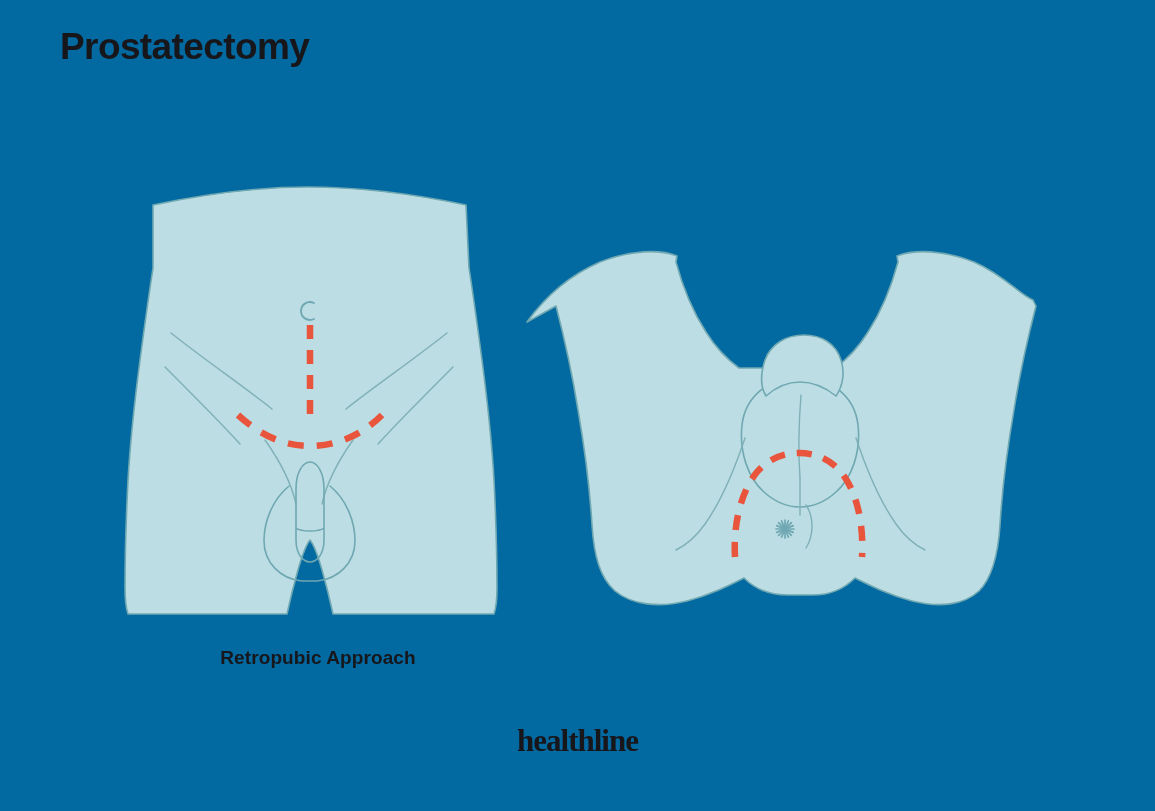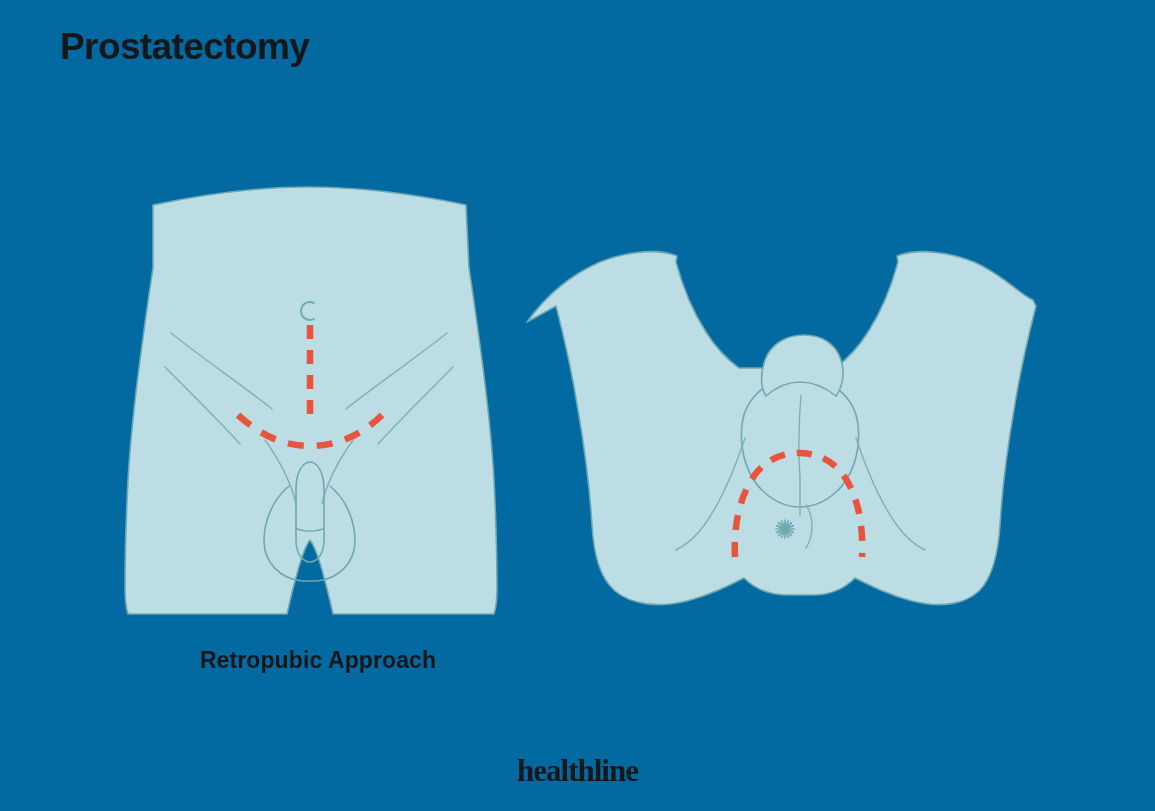--- a/index.html
+++ b/index.html
@@ -26,21 +26,21 @@
     left: 60px;
     top: 26px;
     font-size: 37px;
     font-weight: bold;
     letter-spacing: -0.6px;
     color: #17161a;
     font-family: "Liberation Sans", sans-serif;
   }
   .figure-caption {
     position: absolute;
-    font-size: 23px;
+    font-size: 19px;
     font-weight: bold;
     color: #17161a;
     letter-spacing: 0.1px;
     text-align: center;
     font-family: "Liberation Sans", sans-serif;
     white-space: nowrap;
   }
   #caption-retropubic {
     left: 0;
     width: 636px;
@@ -55,21 +55,20 @@
     position: absolute;
     left: 0;
     width: 1155px;
     top: 723px;
     text-align: center;
     font-family: "Liberation Serif", serif;
     font-size: 31px;
     font-weight: bold;
     letter-spacing: -1.0px;
     color: #17161a;
-    margin-top: 30px;
   }
   #diagram-svg {
     position: absolute;
     left: 0;
     top: 0;
     width: 1155px;
     height: 811px;
   }
   .body-shape {
     fill: #bcdde3;

